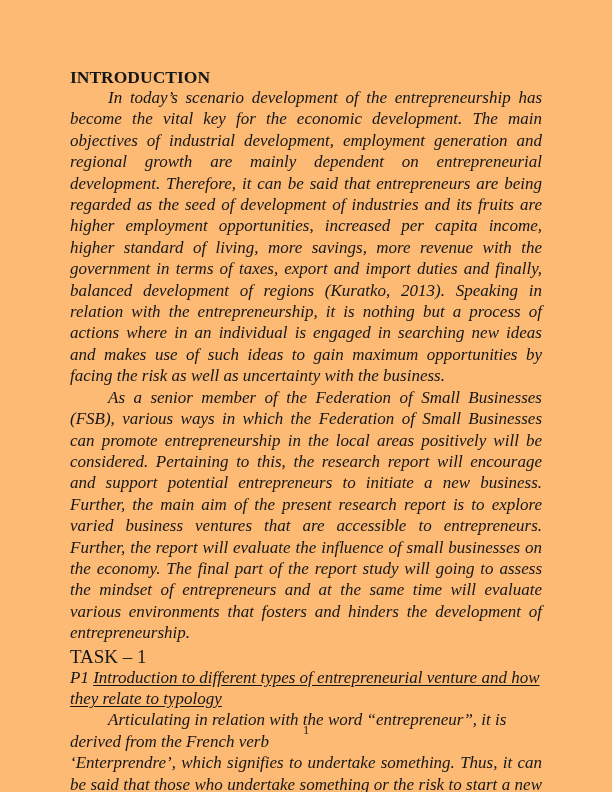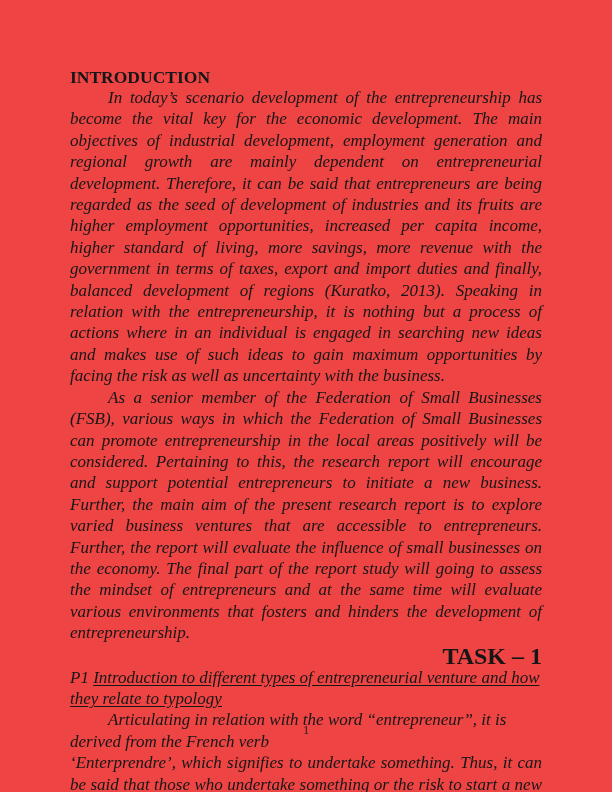--- a/index.html
+++ b/index.html
@@ -1,20 +1,20 @@
 <!DOCTYPE html>
 <html><head>
 <meta charset="utf-8">
 <style>
   html, body { margin: 0; padding: 0; background: #ffffff; }
   .page {
     position: relative;
     width: 612px;
     height: 792px;
-    background: #ef4444;
+    background: #fdba74;
     font-family: "Liberation Serif", "DejaVu Serif", serif;
     color: #161616;
     overflow: hidden;
   }
   .content {
     position: absolute;
     left: 70px;
     top: 0;
     width: 472px;
   }
@@ -28,25 +28,24 @@
     font-size: 17px;
     line-height: 21.4px;
     margin: 0;
     font-style: italic;
   }
   .justify { text-align: justify; }
   .justify-all { text-align: justify; text-align-last: justify; }
   .indent { text-indent: 38px; }
   .para-first { margin-top: 22px; }
   .task-heading {
-    font-size: 24px;
+    font-size: 19px;
     line-height: 21px;
-    font-weight: 700;
+    font-weight: 400;
     margin: 2px 0 0 0;
-    text-align: right;
   }
   .p1-line { margin-top: 2.5px; }
   .para-articulating { margin-top: 22.5px; }
   .para-enterprendre { margin-top: 23.5px; }
   .u { text-decoration: underline; text-underline-offset: 2px; }
   .pagenum {
     position: absolute;
     top: 723px;
     left: 0;
     width: 612px;

